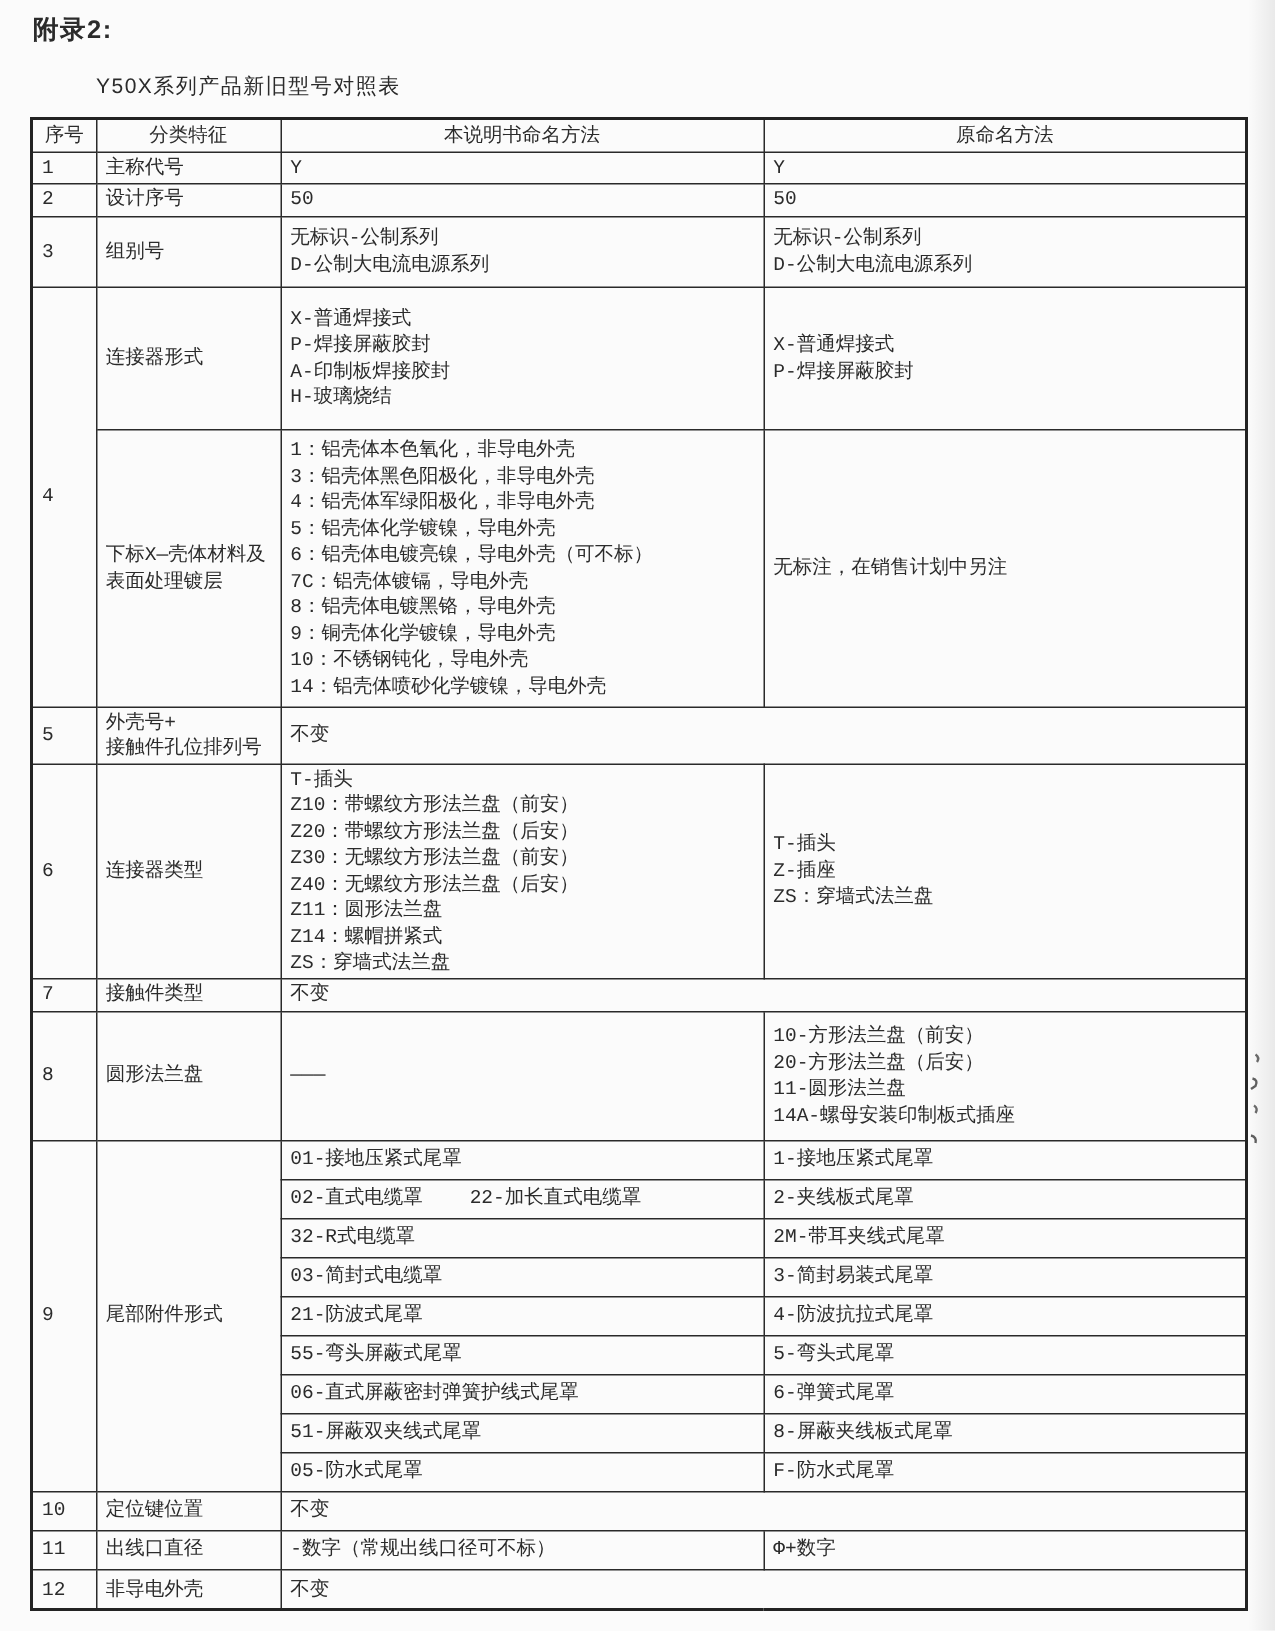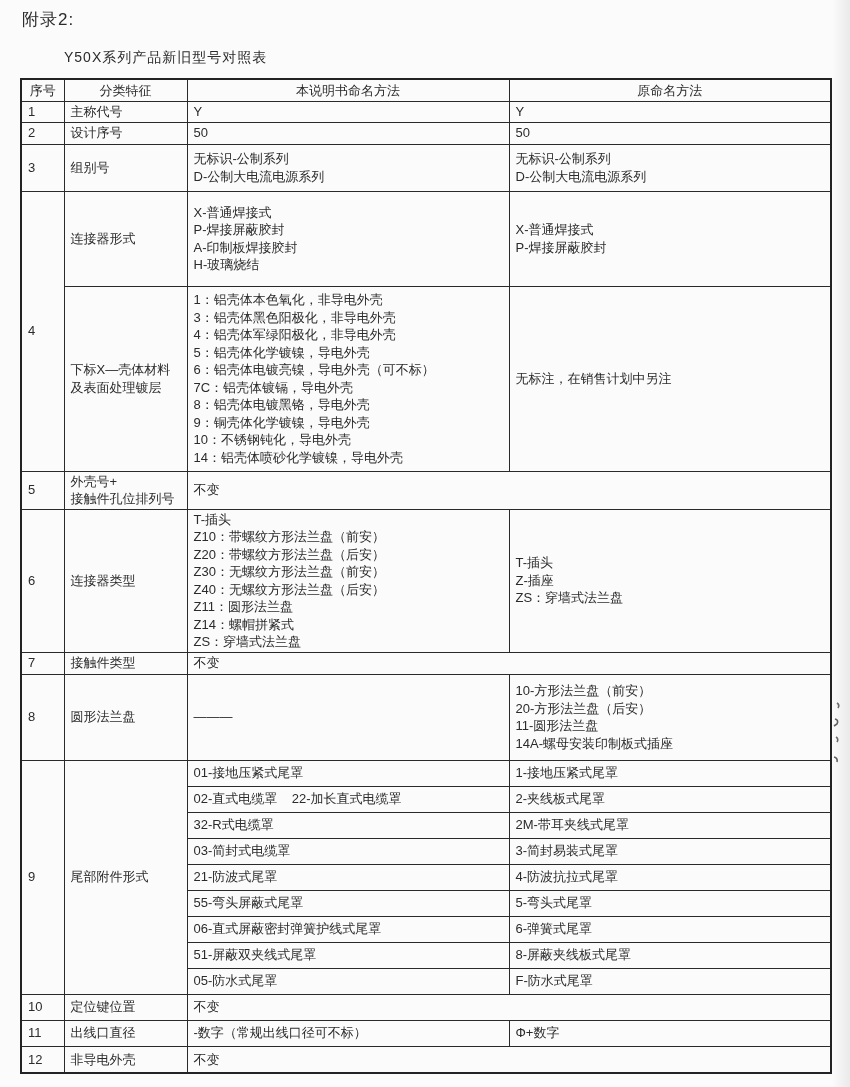--- a/index.html
+++ b/index.html
@@ -10,31 +10,32 @@
     font-family:"Liberation Sans", sans-serif;
     color:#2b2b2b;
     overflow:hidden;
   }
   .page-edge-shade {
     position:absolute; top:0; right:0; width:18px; height:1087px;
     background:linear-gradient(90deg, rgba(0,0,0,0) 0%, rgba(0,0,0,0.07) 100%);
   }
   .appendix-title {
     position:absolute; left:22px; top:8px;
-    font-size:17px; font-weight:normal; letter-spacing:1px;
+    font-size:17px; font-weight:bold; letter-spacing:1px;
   }
   .table-title {
     position:absolute; left:20px; top:49px;
     font-size:14px; letter-spacing:1px;margin-left:44px;
   }
   table.cmp {
     position:absolute; left:20px; top:78px;
     width:810px; table-layout:fixed;
     border-collapse:collapse;
     border:2px solid #232323;
+    font-family:Liberation Mono, monospace;
   }
   .cmp th, .cmp td {
     border:1px solid #2a2a2a;
     font-size:13px; font-weight:normal;
     line-height:17.5px;
     padding:1px 6px;
     vertical-align:middle;
     text-align:left;
     white-space:pre-wrap;
     overflow:hidden;

